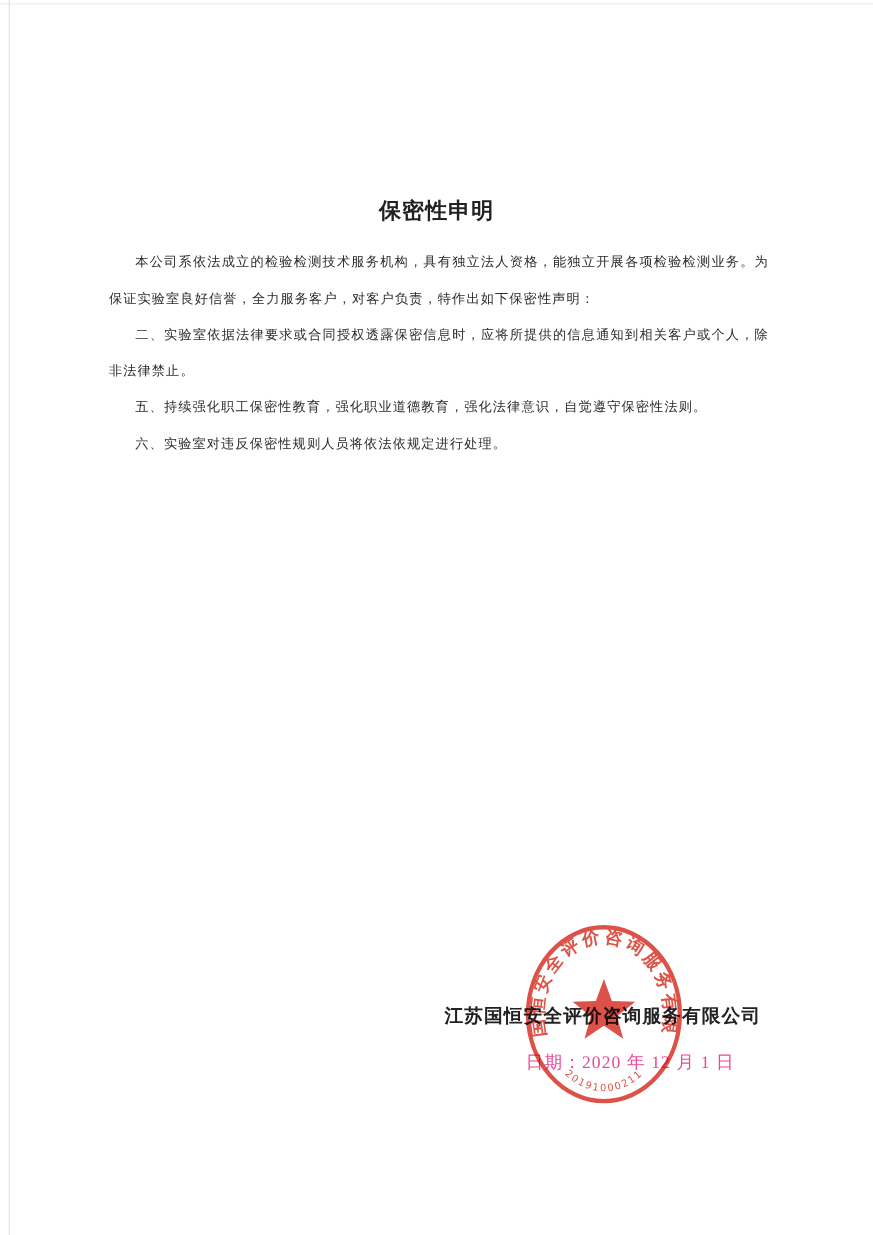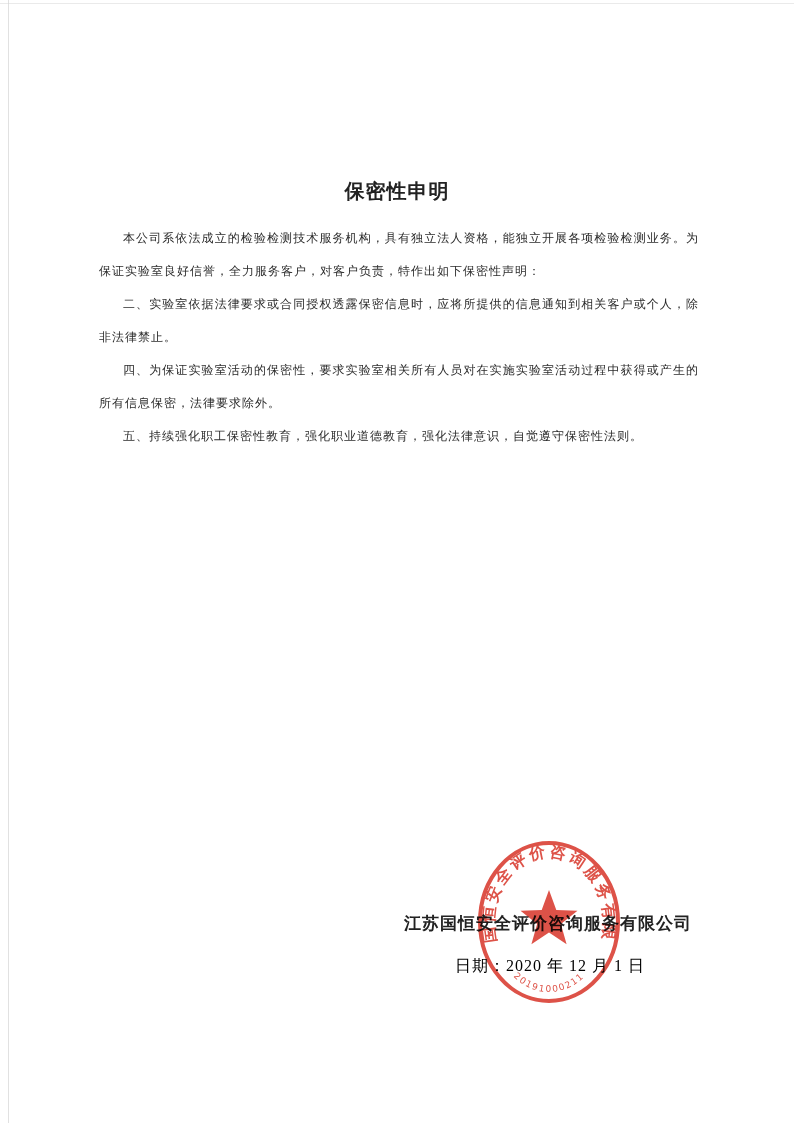--- a/index.html
+++ b/index.html
@@ -55,25 +55,25 @@
     left: 404px;
     top: 912px;
     font-size: 17px;
     font-weight: 600;
     letter-spacing: 1px;
     color: #222222;
     white-space: nowrap;
   }
   .sig-date {
     position: absolute;
-    left: 455px;
+    left: 478px;
     top: 956px;
     font-size: 16px;
     letter-spacing: 1px;
-    color: #000000;
+    color: #ec4899;
     white-space: nowrap;
   }
   .seal {
     position: absolute;
     left: 463px;
     top: 829px;
     width: 172px;
     height: 186px;
     opacity: 0.88;
     mix-blend-mode: multiply;
@@ -98,22 +98,22 @@
 <div class="page">
 
   <div class="scan-edge-left"></div>
   <div class="scan-edge-top"></div>
 
   <h1 class="doc-title">保密性申明</h1>
 
   <div class="doc-body">
     <p>本公司系依法成立的检验检测技术服务机构，具有独立法人资格，能独立开展各项检验检测业务。为保证实验室良好信誉，全力服务客户，对客户负责，特作出如下保密性声明：</p>
     <p>二、实验室依据法律要求或合同授权透露保密信息时，应将所提供的信息通知到相关客户或个人，除非法律禁止。</p>
-    <p>四、为保证实验室活动的保密性，要求实验室相关所有人员对在实施实验室活动过程中获得或产生的所有信息保密，法律要求除外。</p>
     <p>五、持续强化职工保密性教育，强化职业道德教育，强化法律意识，自觉遵守保密性法则。</p>
+    <p>六、实验室对违反保密性规则人员将依法依规定进行处理。</p>
   </div>
 
   <div class="sig-company">江苏国恒安全评价咨询服务有限公司</div>
 
   <div class="sig-date"><span>日期：</span><span>2020 年 12 月 1 日</span></div>
 
   <div class="seal">
     <svg viewBox="0 0 172 186" xmlns="http://www.w3.org/2000/svg">
       <defs>
         <path id="sealTopArc" d="M 33.4,112 A 55 65 0 1 1 138.6,112" fill="none"></path>

